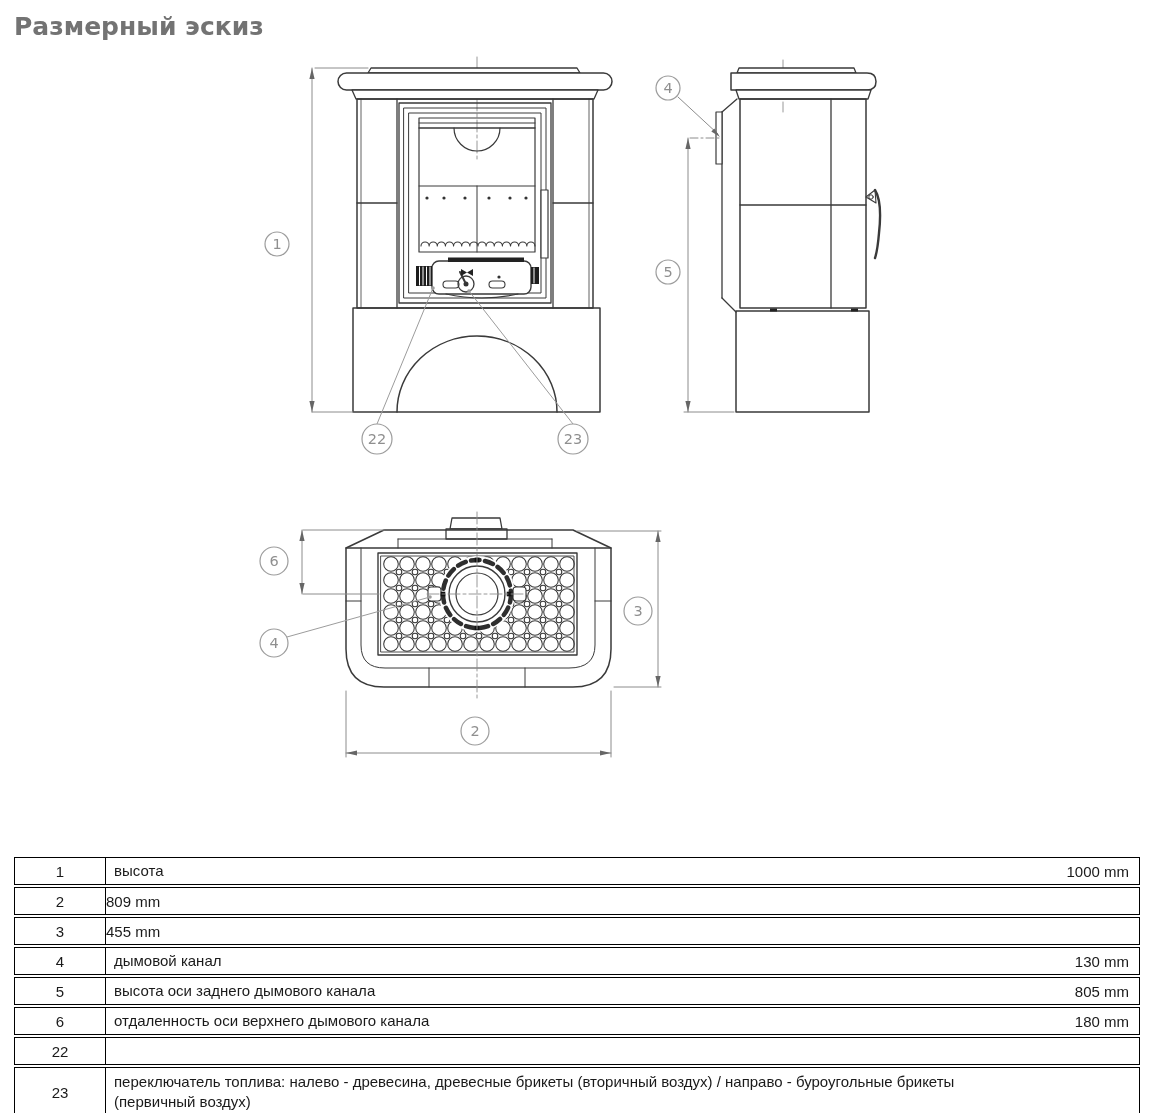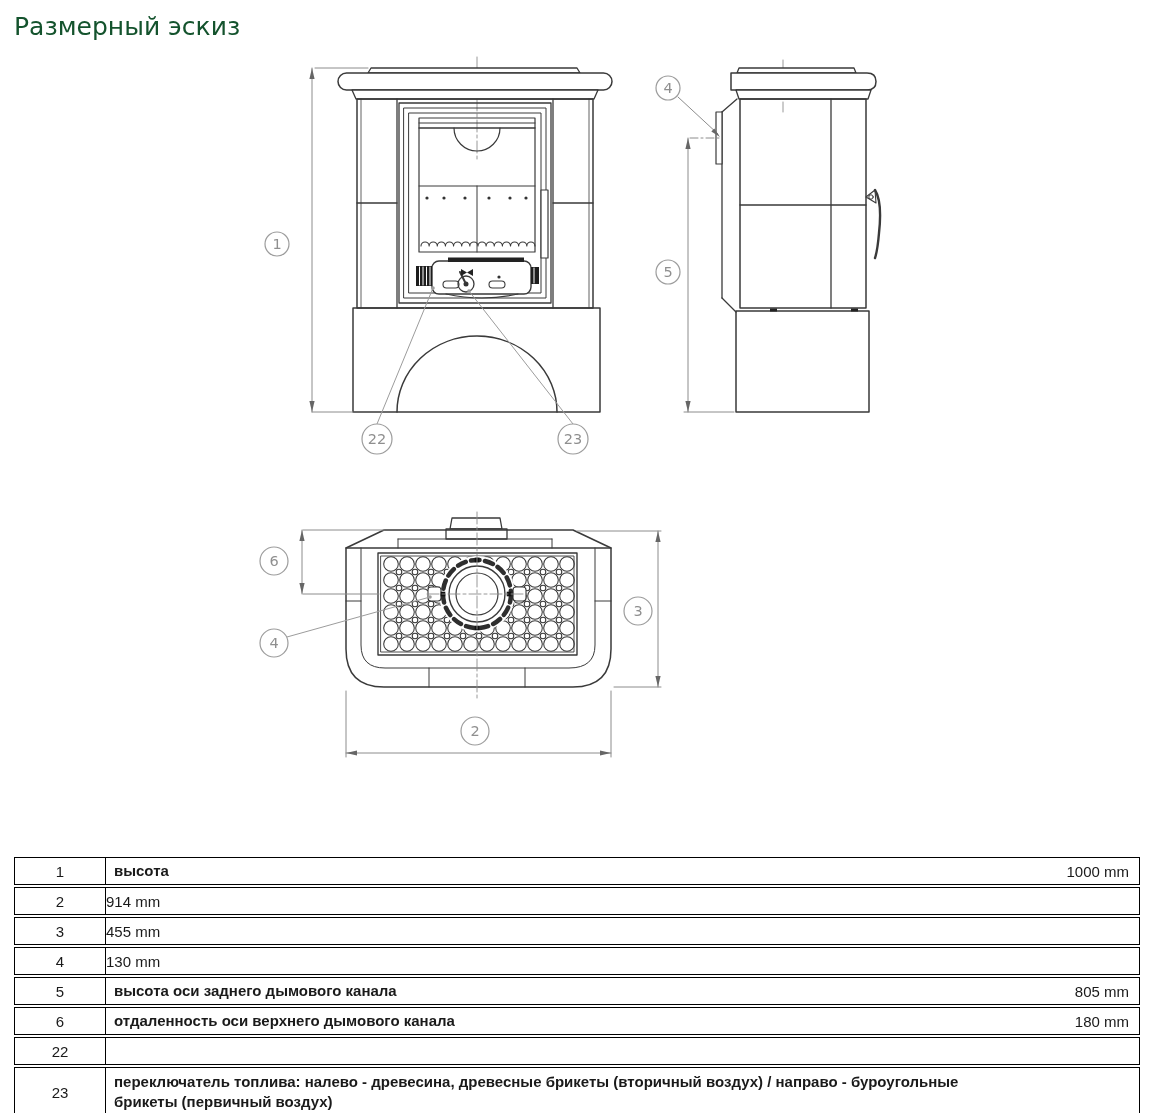--- a/index.html
+++ b/index.html
@@ -1,31 +1,31 @@
 <!DOCTYPE html>
 <html><head>
 <meta charset="utf-8">
 <style>
   html,body{margin:0;padding:0;background:#fff;}
   #page{position:relative;width:1149px;height:1113px;background:#fff;overflow:hidden;
         font-family:"Liberation Sans",sans-serif;color:#111;}
   .h1{position:absolute;left:14px;font-family:"DejaVu Sans",sans-serif;
-      font-weight:normal;font-size:25px;color:#14532d;letter-spacing:0;}
+      font-weight:bold;font-size:25px;color:#737373;letter-spacing:0;}
   #title1{top:12px;}
   #title2{top:820px;}
   svg text{font-family:"DejaVu Sans",sans-serif;}
   .callout-txt{fill:#8f8f8f;font-size:14.5px;}
   
   #info-table{position:absolute;left:14px;top:857px;width:1126px;display:flex;
               flex-direction:column;gap:2px;}
   .trow{display:flex;align-items:center;border:1px solid #000;background:#fff;
         min-height:26px;font-size:15px;color:#1a1a1a;}
   .trow .num{width:90px;flex:0 0 90px;text-align:center;border-right:1px solid #000;
              align-self:stretch;display:flex;align-items:center;justify-content:center;}
-  .trow .lbl{flex:1;padding:3px 8px;line-height:20px;font-weight:bold;}
+  .trow .lbl{flex:1;padding:3px 8px;line-height:20px;}
   .trow .val{padding-right:10px;white-space:nowrap;text-align:left;}
 </style>
 </head>
 <body>
 
 <div id="page">
 
   <div class="h1" id="title1">Размерный эскиз</div>
 
   <svg width="1149" height="800" viewBox="0 0 1149 800" style="position:absolute;left:0;top:0;" fill="none" stroke-linecap="round" stroke-linejoin="round">
@@ -375,28 +375,29 @@
 
 
   <div id="info-table">
     <div class="trow">
       <div class="num">1</div>
       <div class="lbl">высота</div>
       <div class="val">1000 mm</div>
     </div>
     <div class="trow">
       <div class="num">2</div>
-      <div class="val">914 mm</div>
+      <div class="val">809 mm</div>
     </div>
     <div class="trow">
       <div class="num">3</div>
       <div class="val">455 mm</div>
     </div>
     <div class="trow">
       <div class="num">4</div>
+      <div class="lbl">дымовой канал</div>
       <div class="val">130 mm</div>
     </div>
     <div class="trow">
       <div class="num">5</div>
       <div class="lbl">высота оси заднего дымового канала</div>
       <div class="val">805 mm</div>
     </div>
     <div class="trow">
       <div class="num">6</div>
       <div class="lbl">отдаленность оси верхнего дымового канала</div>

